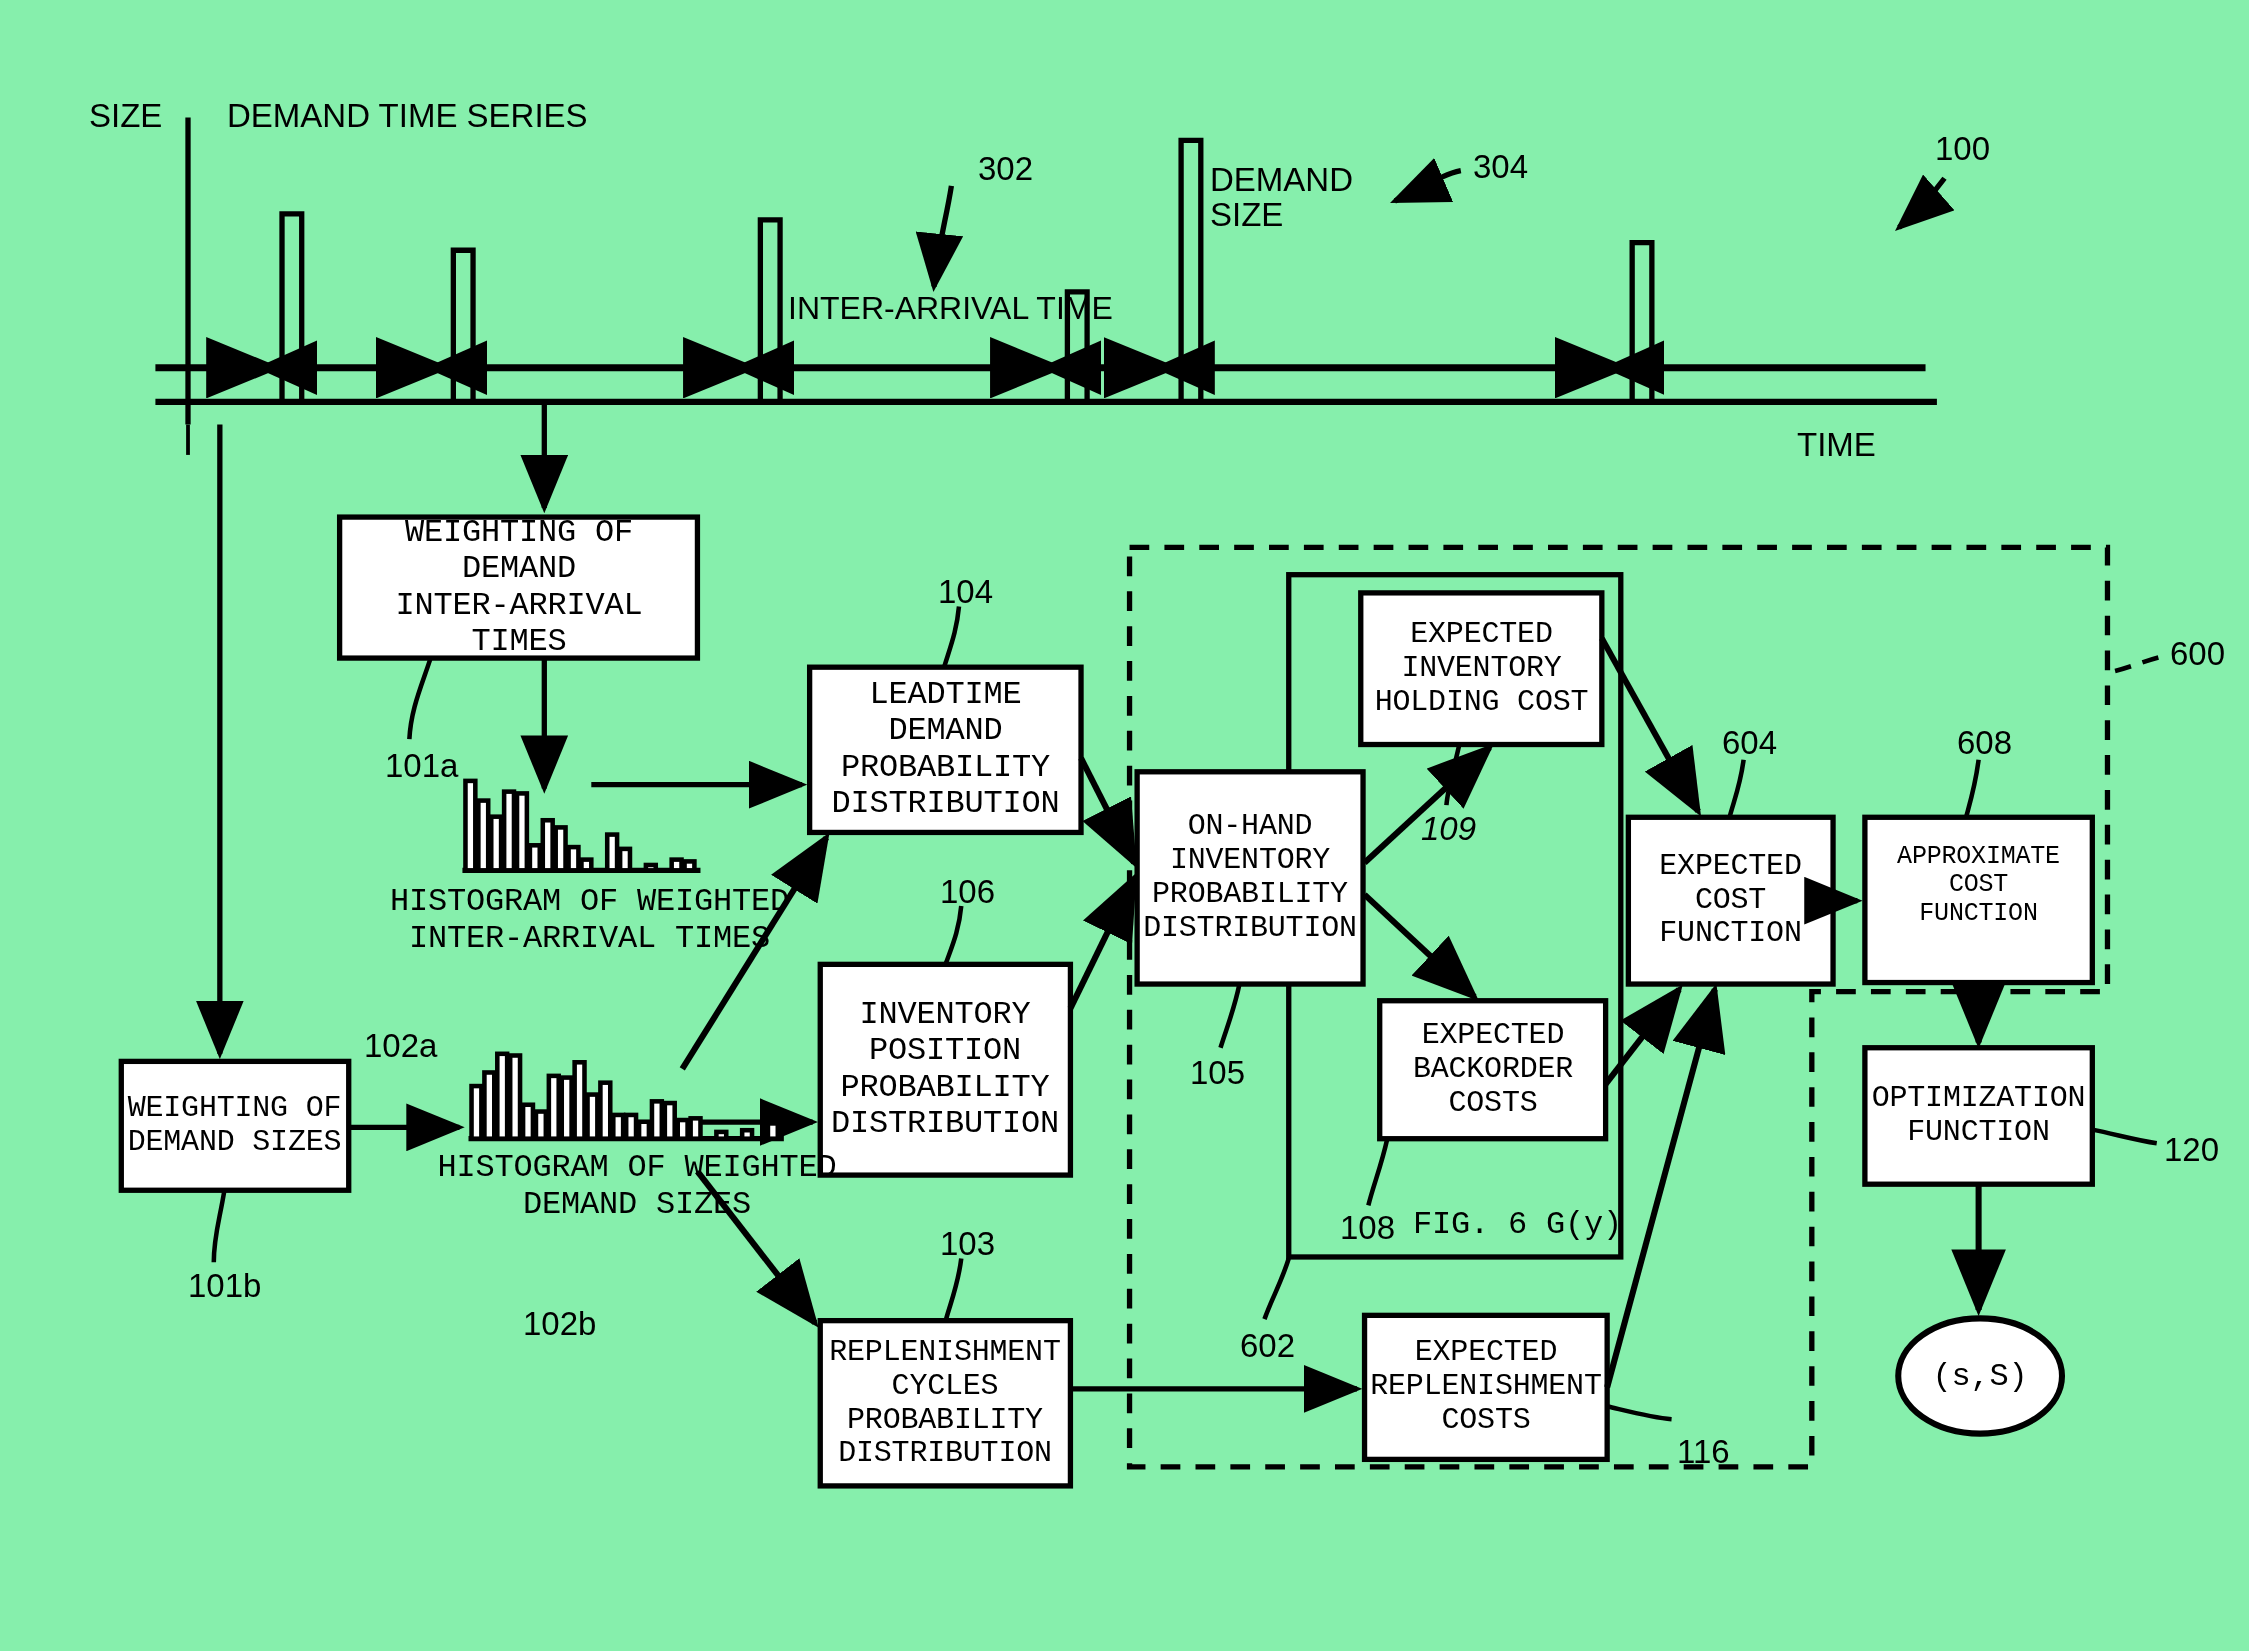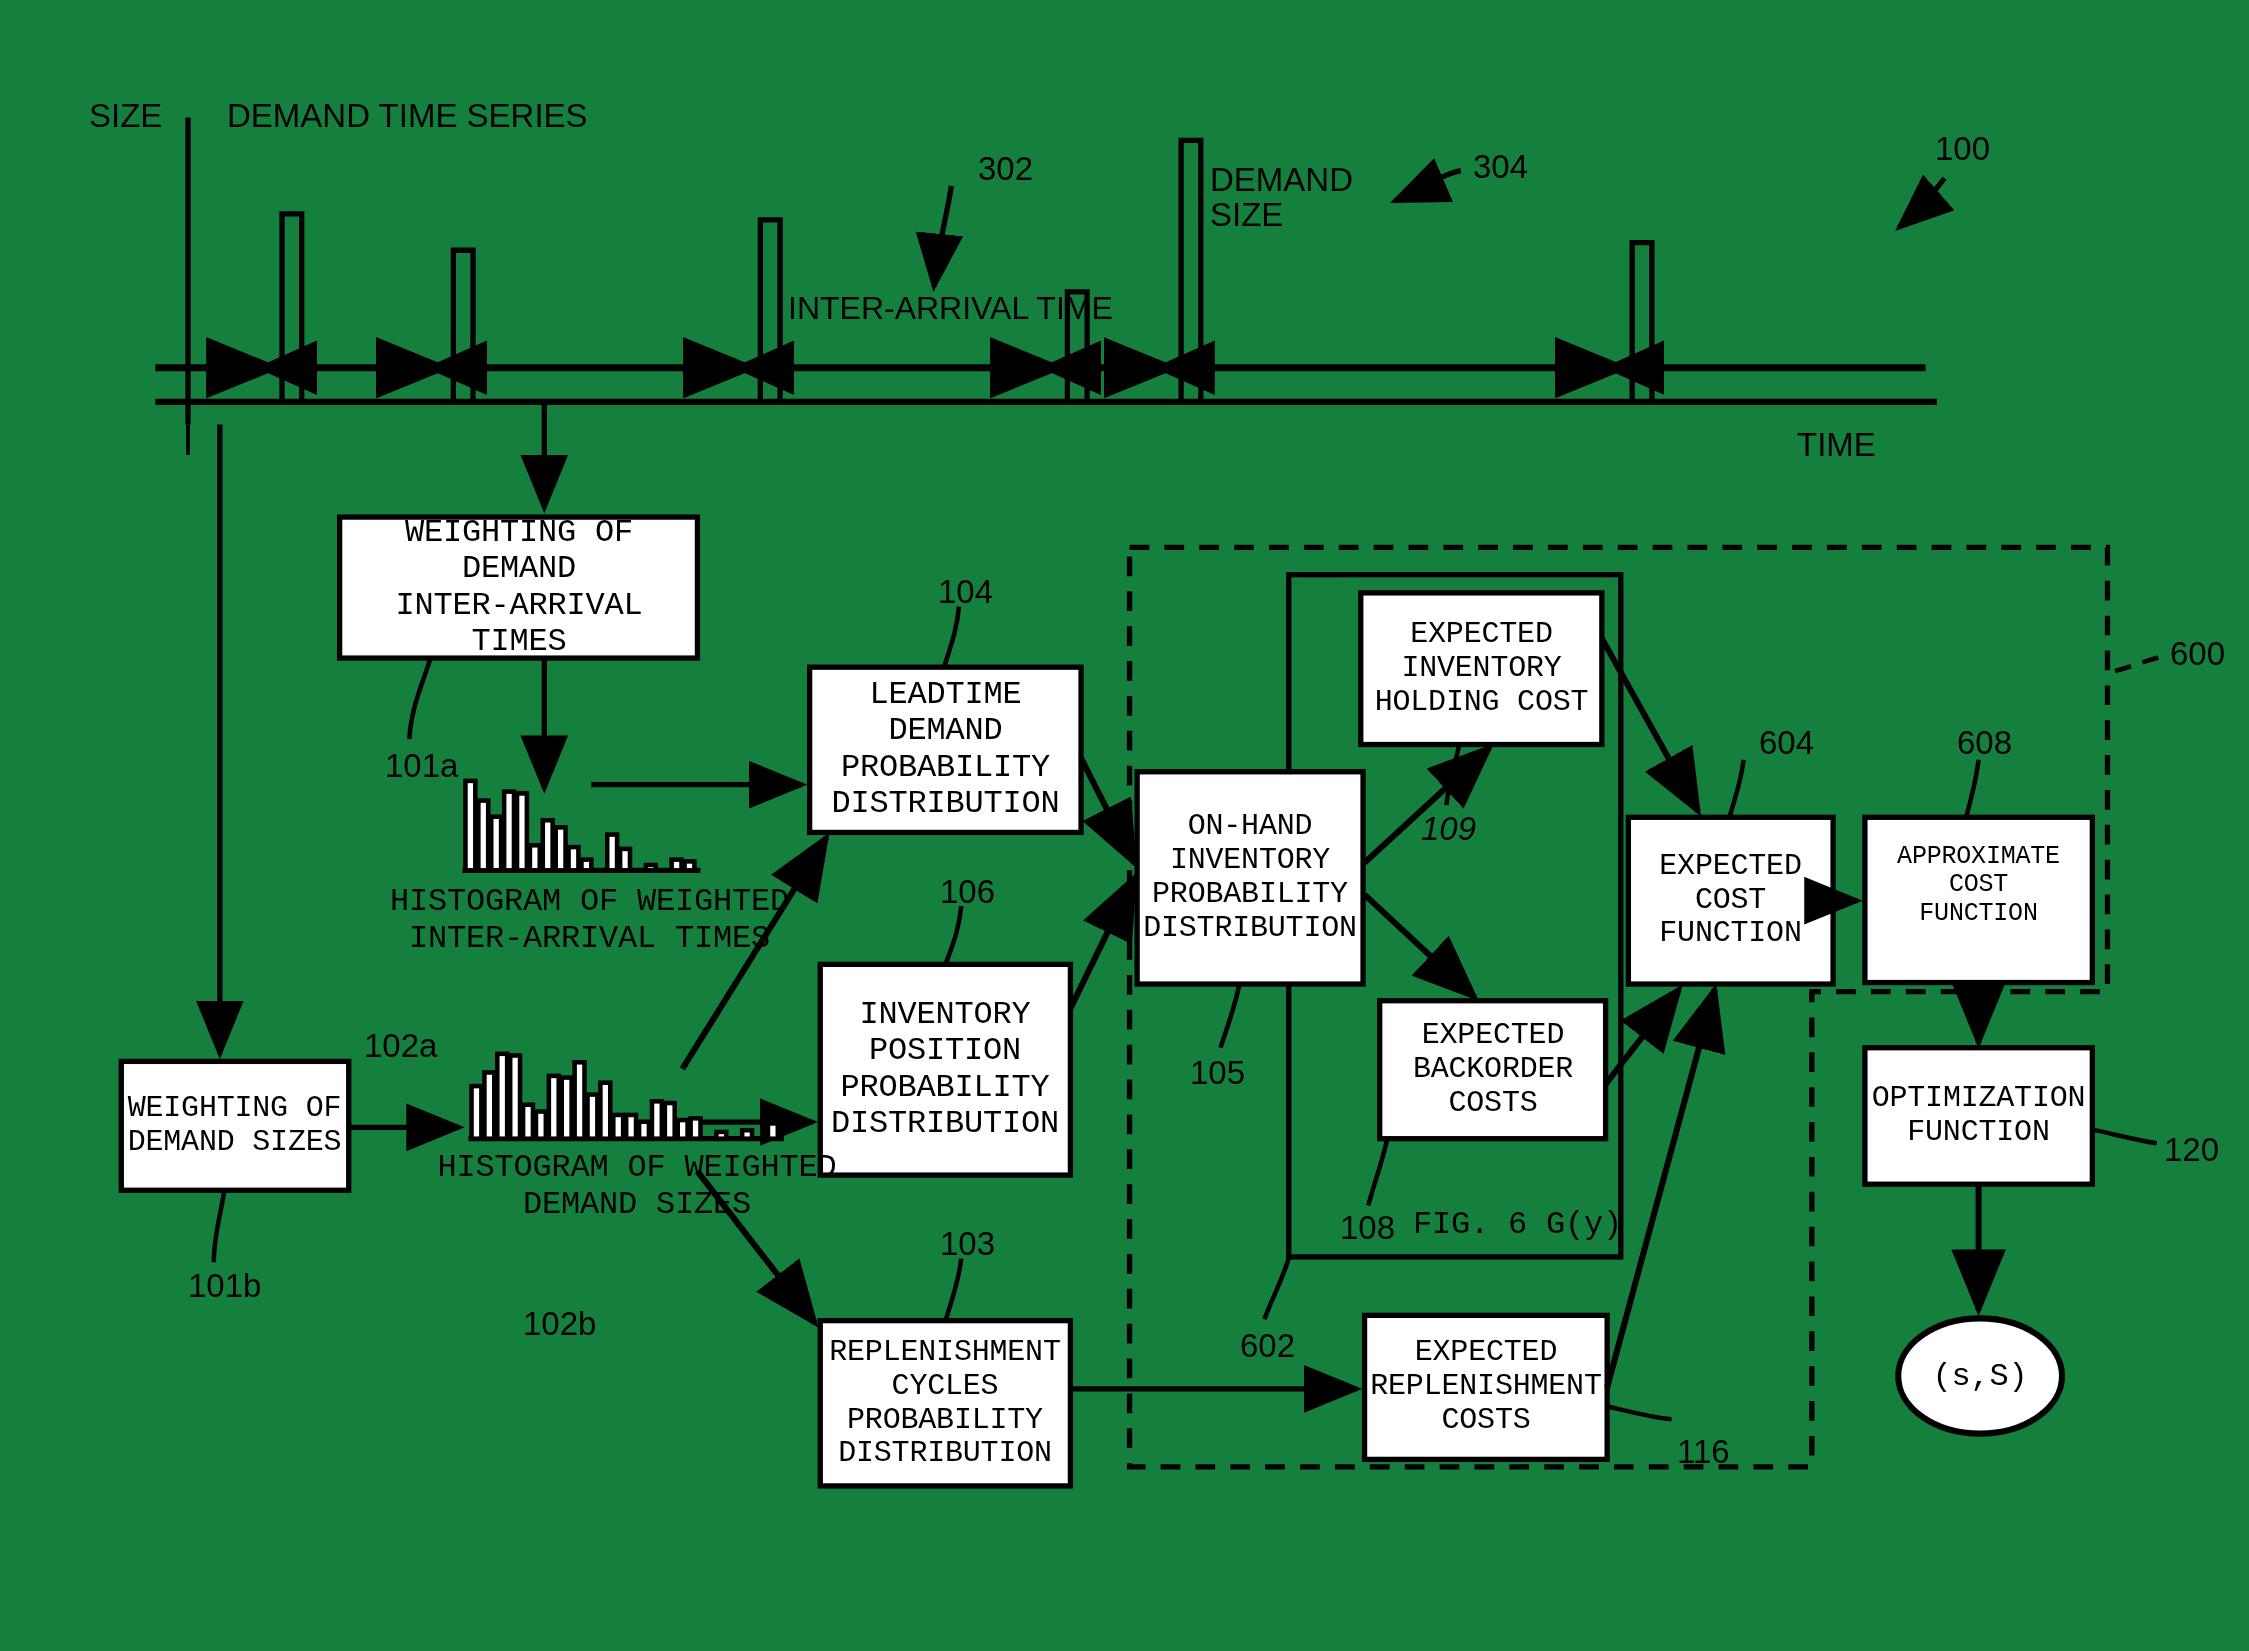--- a/index.html
+++ b/index.html
@@ -1,17 +1,17 @@
 <!DOCTYPE html>
 <html style="font-size:12px"><head>
 <meta charset="utf-8">
 <style>
   html,body{margin:0;padding:0;background:#ffffff;}
   body{width:2250px;height:1652px;overflow:hidden;font-family:"Liberation Sans",sans-serif;}
-  #root{position:relative;width:2250px;height:1652px;background:#15803d;}
+  #root{position:relative;width:2250px;height:1652px;background:#86efac;}
   svg#canvas{position:absolute;left:0;top:0;width:2250px;height:1652px;}
   .lbl{position:absolute;color:#000;font-family:"Liberation Sans",sans-serif;
        line-height:1.05;white-space:pre;}
   .boxtext{position:absolute;display:flex;align-items:center;justify-content:center;
        text-align:center;color:#000;font-family:Liberation Mono, monospace;
        line-height:1.13;letter-spacing:-0.2px;}
   .refnum{position:absolute;font-size:33px;font-family:"Liberation Sans",sans-serif;color:#000;}
 </style>
 </head>
 <body>
@@ -272,21 +272,21 @@
     </div>
   <div class="refnum" style="left:1677px;top:1404px;margin-top:29px;">116</div>
 
   <div class="boxtext" style="left:1628px;top:817px;width:205px;height:167px;font-size:30px;">
       <div>
         <div>EXPECTED</div>
         <div>COST</div>
         <div>FUNCTION</div>
       </div>
     </div>
-  <div class="refnum" style="left:1722px;top:724px;margin-left:37px;">604</div>
+  <div class="refnum" style="left:1722px;top:724px;">604</div>
 
   <div class="boxtext" style="left:1865px;top:803px;width:227px;height:165px;font-size:25px;">
       <div>
         <div>APPROXIMATE</div>
         <div>COST</div>
         <div>FUNCTION</div>
       </div>
     </div>
   <div class="refnum" style="left:1957px;top:724px;">608</div>
 

